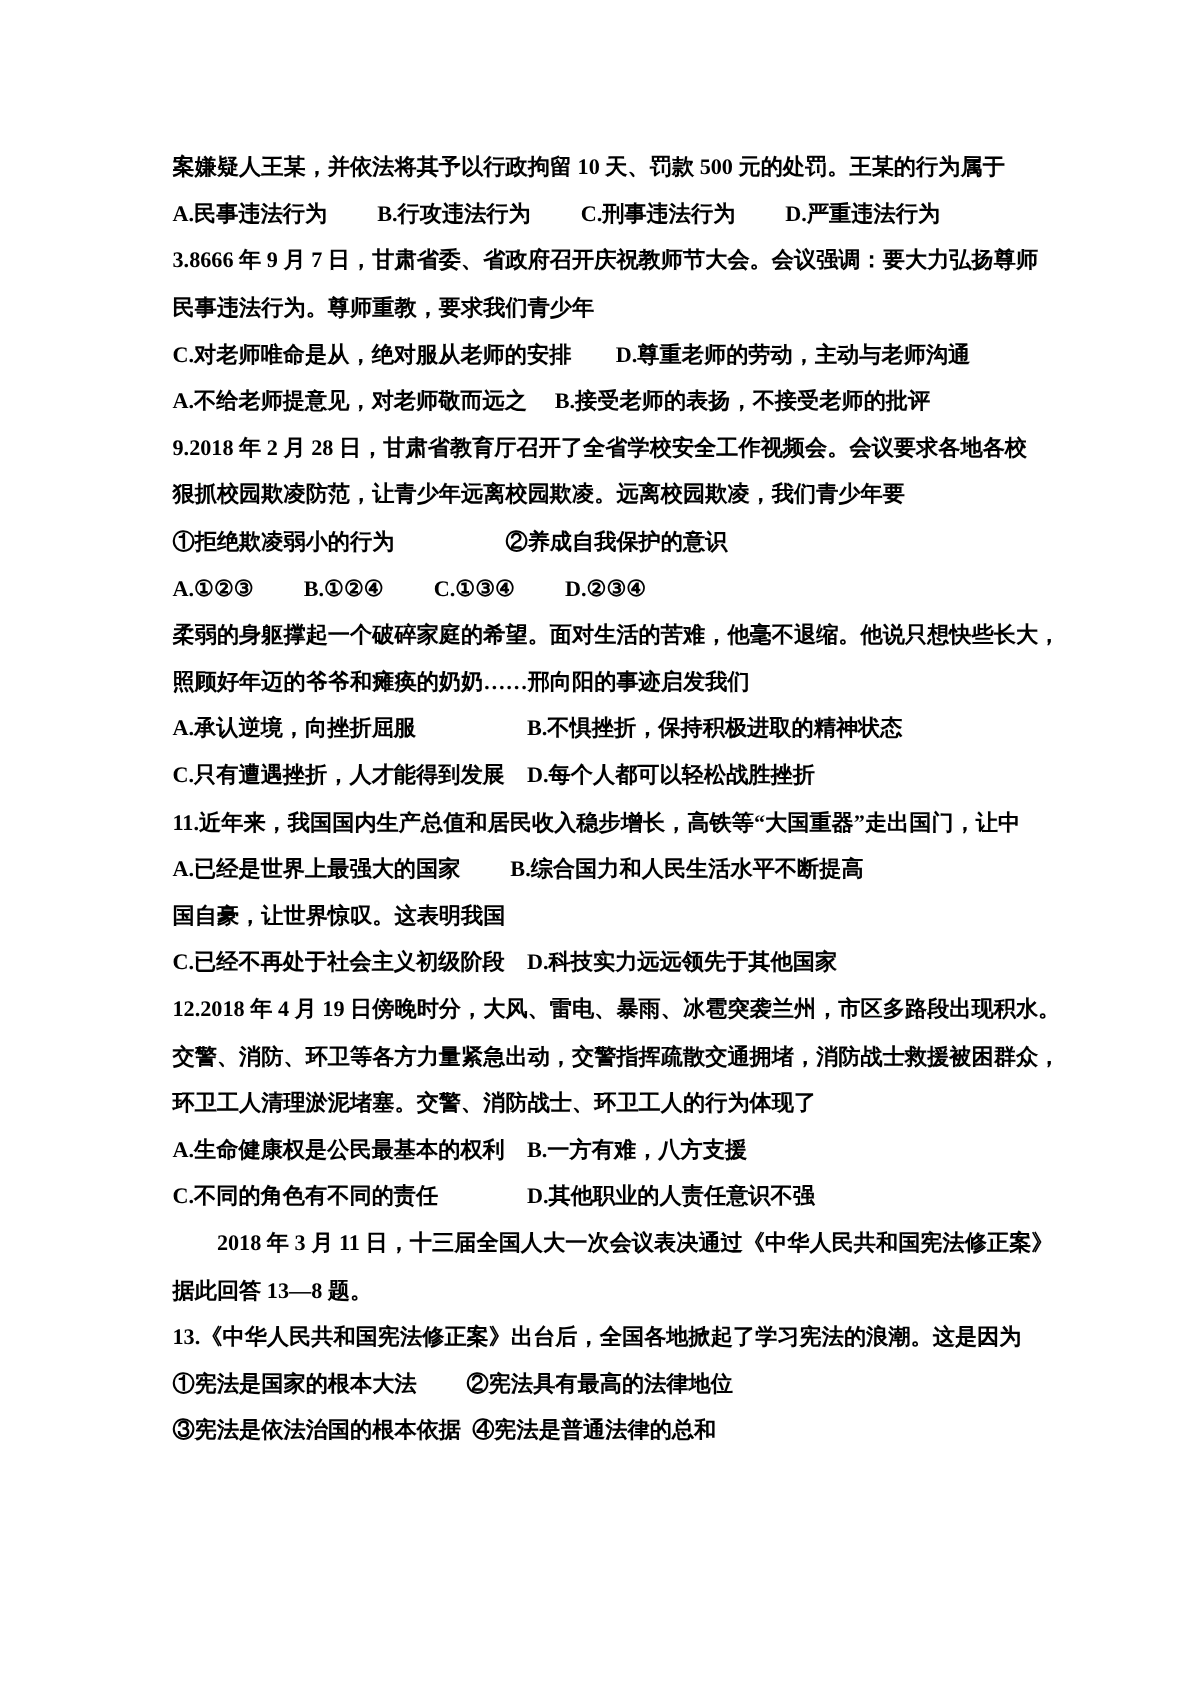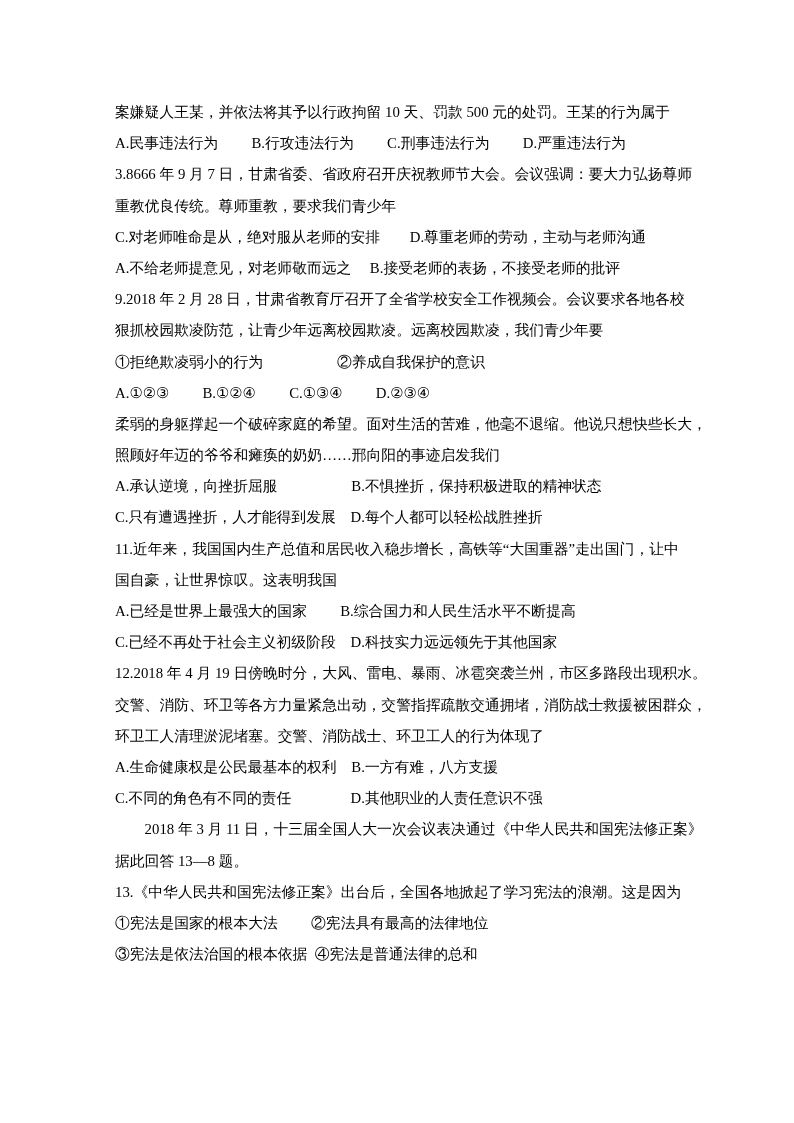--- a/index.html
+++ b/index.html
@@ -20,45 +20,45 @@
     top: 97px;
     width: 600px;
   }
   .line {
     height: 31.2px;
     line-height: 31.2px;
     font-size: 14.8px;
     color: #000000;
     white-space: pre;
     font-family: "Liberation Serif", "DejaVu Serif", serif;
-    font-weight: normal;
+    font-weight: bold;
   }
 </style>
 </head>
 <body>
 
 <div class="page">
   <div class="content">
     <div class="line">案嫌疑人王某，并依法将其予以行政拘留 10 天、罚款 500 元的处罚。王某的行为属于</div>
     <div class="line">A.民事违法行为　　 B.行攻违法行为　　 C.刑事违法行为　　 D.严重违法行为</div>
     <div class="line">3.8666 年 9 月 7 日，甘肃省委、省政府召开庆祝教师节大会。会议强调：要大力弘扬尊师</div>
-    <div class="line">重教优良传统。尊师重教，要求我们青少年</div>
+    <div class="line">民事违法行为。尊师重教，要求我们青少年</div>
     <div class="line">C.对老师唯命是从，绝对服从老师的安排　　D.尊重老师的劳动，主动与老师沟通</div>
     <div class="line">A.不给老师提意见，对老师敬而远之　 B.接受老师的表扬，不接受老师的批评</div>
     <div class="line">9.2018 年 2 月 28 日，甘肃省教育厅召开了全省学校安全工作视频会。会议要求各地各校</div>
     <div class="line">狠抓校园欺凌防范，让青少年远离校园欺凌。远离校园欺凌，我们青少年要</div>
     <div class="line">①拒绝欺凌弱小的行为　　　　　②养成自我保护的意识</div>
     <div class="line">A.①②③　　 B.①②④　　 C.①③④　　 D.②③④</div>
     <div class="line">柔弱的身躯撑起一个破碎家庭的希望。面对生活的苦难，他毫不退缩。他说只想快些长大，</div>
     <div class="line">照顾好年迈的爷爷和瘫痪的奶奶……邢向阳的事迹启发我们</div>
     <div class="line">A.承认逆境，向挫折屈服　　　　　B.不惧挫折，保持积极进取的精神状态</div>
     <div class="line">C.只有遭遇挫折，人才能得到发展　D.每个人都可以轻松战胜挫折</div>
     <div class="line">11.近年来，我国国内生产总值和居民收入稳步增长，高铁等“大国重器”走出国门，让中</div>
+    <div class="line">A.已经是世界上最强大的国家　　 B.综合国力和人民生活水平不断提高</div>
     <div class="line">国自豪，让世界惊叹。这表明我国</div>
-    <div class="line">A.已经是世界上最强大的国家　　 B.综合国力和人民生活水平不断提高</div>
     <div class="line">C.已经不再处于社会主义初级阶段　D.科技实力远远领先于其他国家</div>
     <div class="line">12.2018 年 4 月 19 日傍晚时分，大风、雷电、暴雨、冰雹突袭兰州，市区多路段出现积水。</div>
     <div class="line">交警、消防、环卫等各方力量紧急出动，交警指挥疏散交通拥堵，消防战士救援被困群众，</div>
     <div class="line">环卫工人清理淤泥堵塞。交警、消防战士、环卫工人的行为体现了</div>
     <div class="line">A.生命健康权是公民最基本的权利　B.一方有难，八方支援</div>
     <div class="line">C.不同的角色有不同的责任　　　　D.其他职业的人责任意识不强</div>
     <div class="line">　　2018 年 3 月 11 日，十三届全国人大一次会议表决通过《中华人民共和国宪法修正案》</div>
     <div class="line">据此回答 13—8 题。</div>
     <div class="line">13.《中华人民共和国宪法修正案》出台后，全国各地掀起了学习宪法的浪潮。这是因为</div>
     <div class="line">①宪法是国家的根本大法　　 ②宪法具有最高的法律地位</div>

